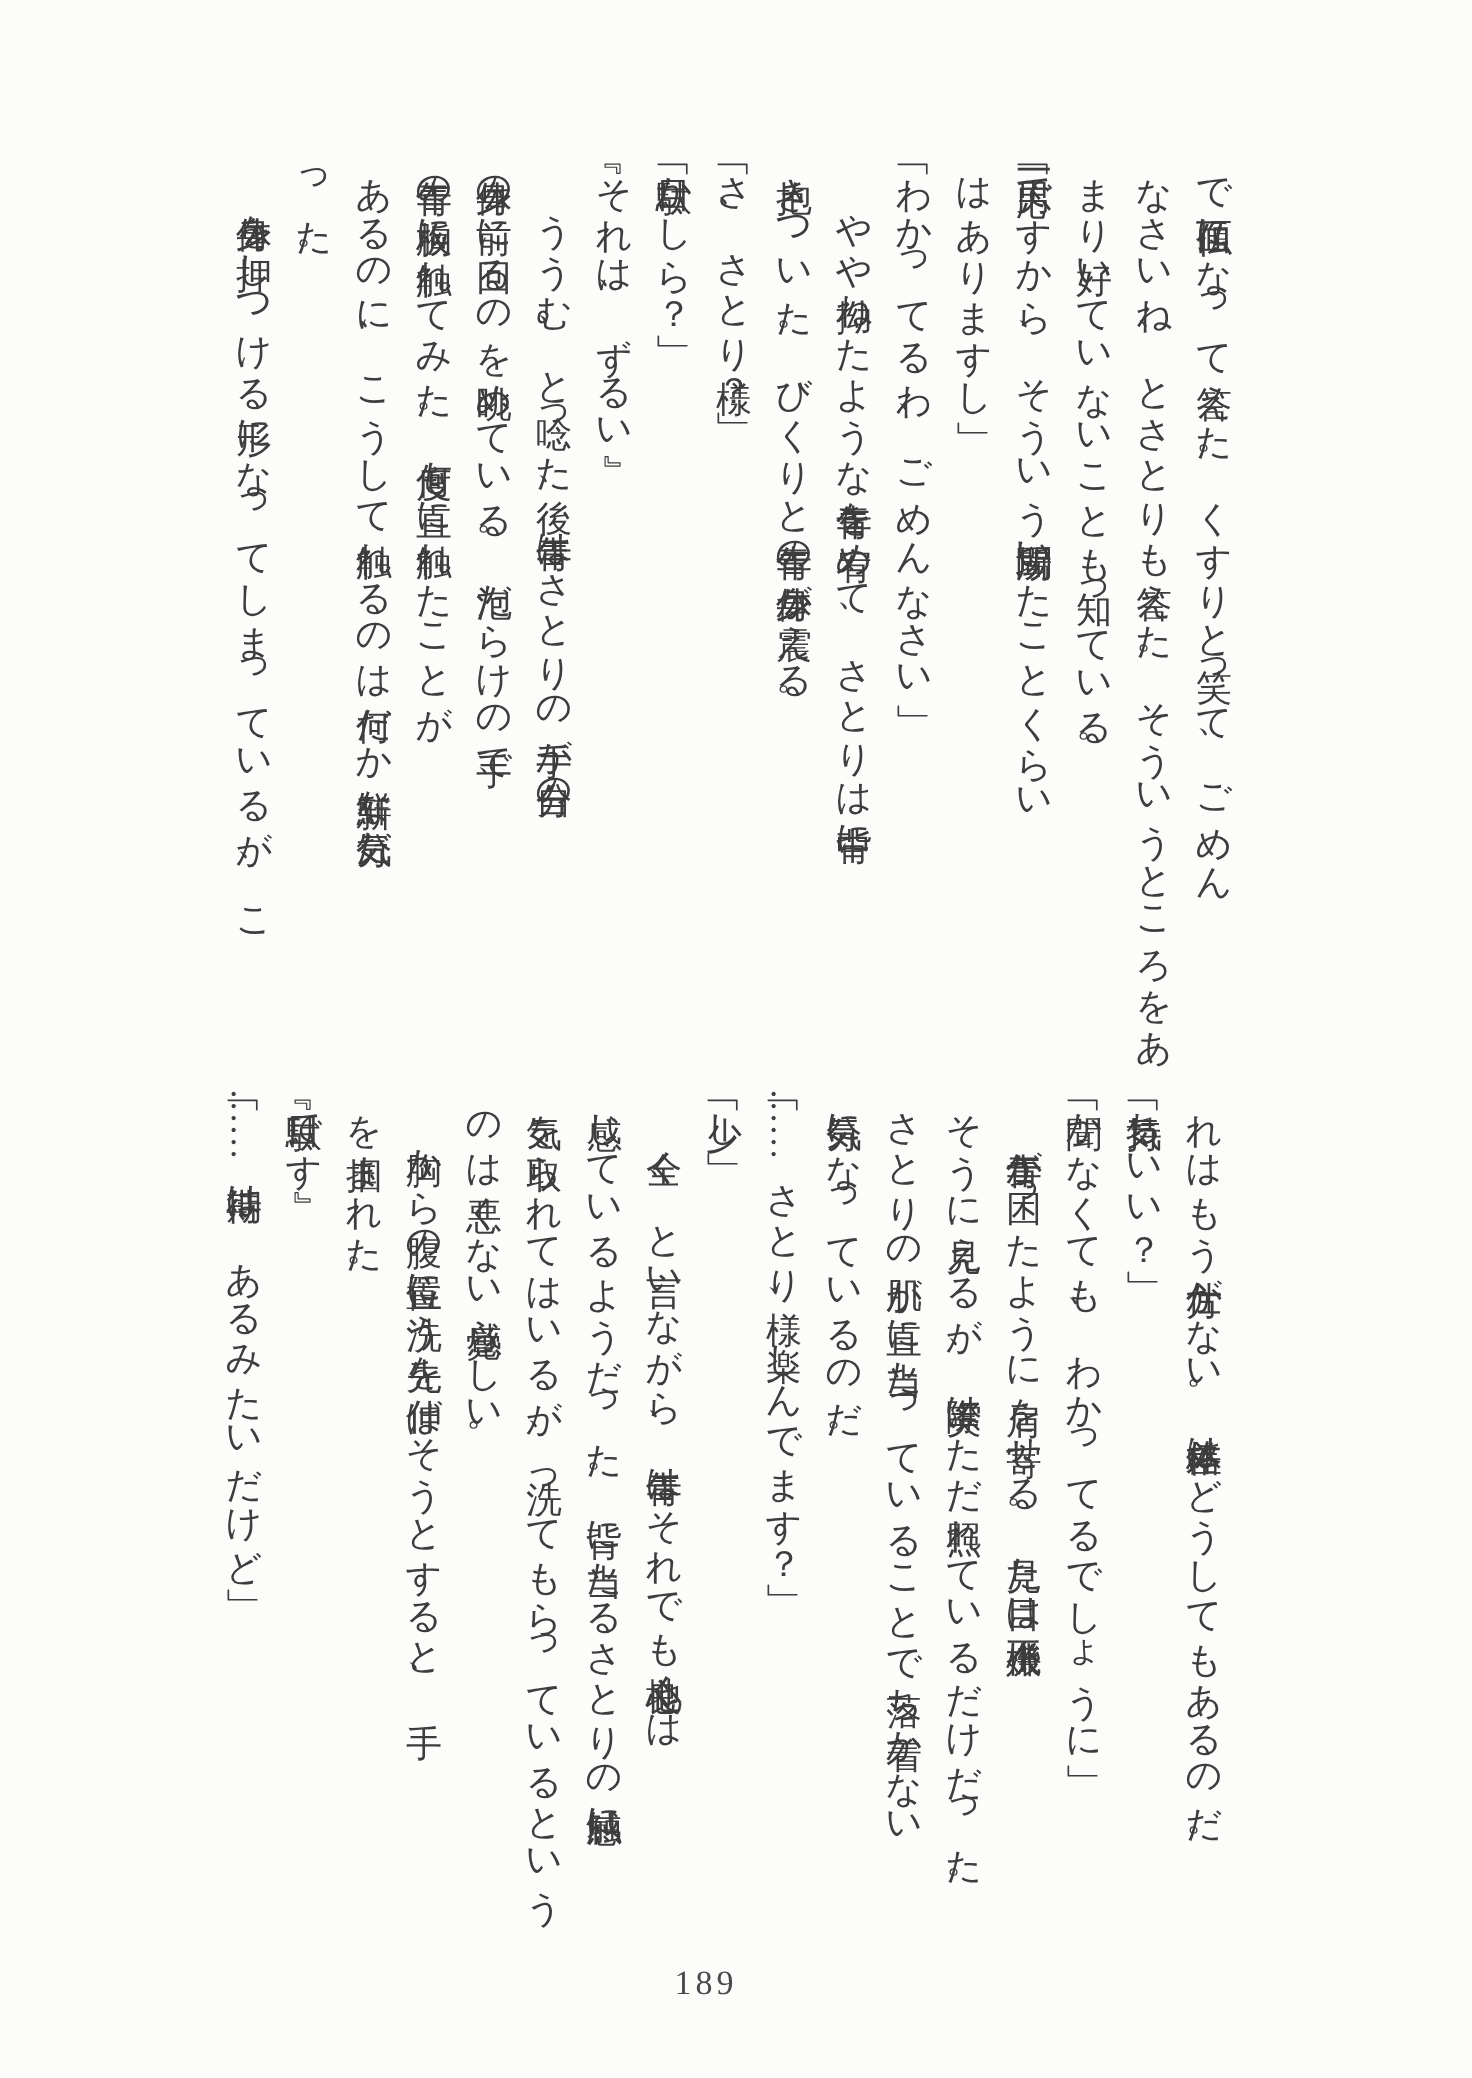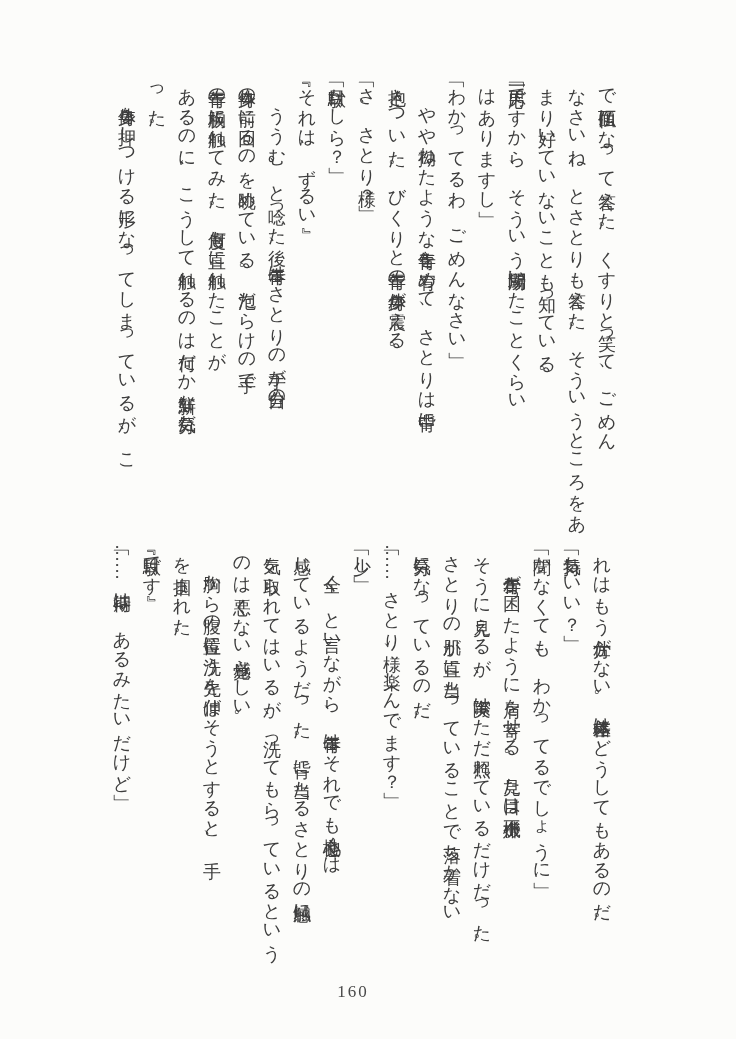--- a/index.html
+++ b/index.html
@@ -96,15 +96,15 @@
       <p class="indent">全く、と言いながら、青年はそれでも心地良くは</p>
       <p>感じているようだった。背に当たるさとりの感触に</p>
       <p>気を取られてはいるが、洗ってもらっているという</p>
       <p>のは悪くない感覚らしい。</p>
       <p class="indent">胸から腹の位置に洗う先を伸ばそうとすると、手</p>
       <p>を掴まれた。</p>
       <p>『駄目です』</p>
       <p>「……期待は、あるみたいだけど」</p>
     </div>
 
-  <div class="page-number">160</div>
+  <div class="page-number">189</div>
 
 </div>
 
 </body></html>

